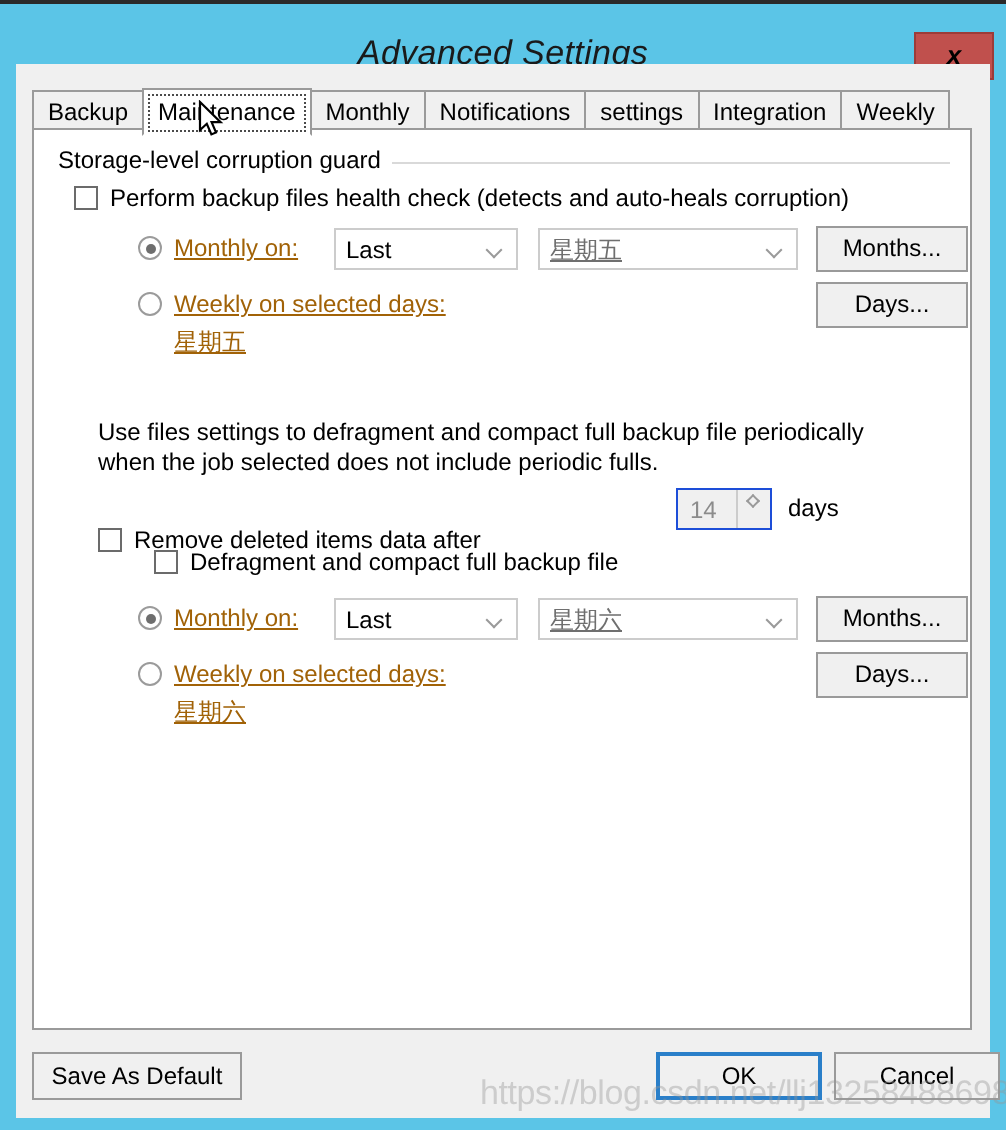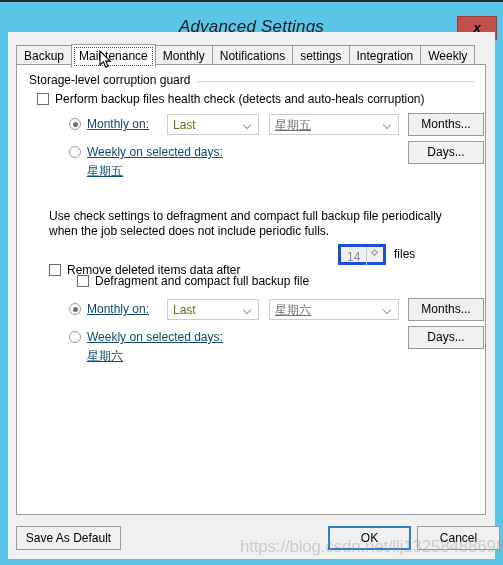--- a/index.html
+++ b/index.html
@@ -175,21 +175,21 @@
     left: 2.5px; top: 2.5px;
     width: 5px; height: 5px;
     border-radius: 50%;
     background: #6e6e6e;
   }
   .lbl {
     font-size: 12px;
     color: #000;
     font-family: "Liberation Sans", sans-serif;
   }
-  .lbl.dim { color: #0c4a6e; }
+  .lbl.dim { color: #a16207; }
   .u { text-decoration: underline; }
 
   .desc {
     position: absolute;
     font-size: 12px;
     color: #000;
     line-height: 15px;
     font-family: "Liberation Sans", sans-serif;
   }
 
@@ -199,21 +199,21 @@
     height: 21px;
     border: 1px solid #cccccc;
     background: #ffffff;
     box-sizing: border-box;
     cursor: pointer;
   }
   .combo .cval {
     position: absolute;
     left: 5px; top: 2px;
     font-size: 12px;
-    color: #4d7c0f;
+    color: #000000;
     font-family: "Liberation Sans", sans-serif;
     line-height: 16px;
   }
   .combo .cval.cn {
     color: #6f6f6f;
     text-decoration: underline;
   }
   .combo .carrow {
     position: absolute;
     right: 7px; top: 7px;
@@ -226,21 +226,21 @@
     width: 5px; height: 5px;
     border-left: 1px solid #9a9a9a;
     border-bottom: 1px solid #9a9a9a;
     transform: rotate(-45deg);
   }
 
   
   .spin {
     position: absolute;
     height: 21px;
-    border: 3px solid #1d4ed8;
+    border: 1px solid #1d4ed8;
     background: #f0f0f0;
     box-sizing: border-box;
   }
   .spin .sval {
     position: absolute;
     left: 6px; top: 2px;
     font-size: 12px;
     color: #8c8c8c;
     font-family: "Liberation Sans", sans-serif;
     line-height: 16px;
@@ -376,35 +376,35 @@
 
       <div class="row" style="left:52px; top:80px;">
         <span class="radio"></span><span class="lbl dim u">Weekly on selected days:</span>
       </div>
       <div class="row" style="left:70px; top:98px;">
         <span class="lbl dim u">星期五</span>
       </div>
       <div class="btn" style="left:391px; top:76px; width:76px; height:23px; line-height:21px;">Days...</div>
 
 
-      <div class="desc" style="left:32px; top:144px;">Use check settings to defragment and compact full backup file periodically</div>
+      <div class="desc" style="left:32px; top:144px;">Use files settings to defragment and compact full backup file periodically</div>
       <div class="desc" style="left:32px; top:159px;">when the job selected does not include periodic fulls.</div>
 
       <div class="row" style="left:32px; top:182px;margin-top:16px;">
         <span class="checkbox"></span><span class="lbl">Remove deleted items data after</span>
       </div>
       <div class="spin" style="left:321px; top:179px; width:48px;">
         <span class="sval">14</span>
         <span class="sbtns">
           <span class="sbtn up"><span class="chev"></span></span>
           <span class="sbtn down"><span class="chev"></span></span>
         </span>
       </div>
       <div class="row" style="left:377px; top:182px;">
-        <span class="lbl">files</span>
+        <span class="lbl">days</span>
       </div>
 
       <div class="row" style="left:32px; top:209px;padding-left:28px;">
         <span class="checkbox"></span><span class="lbl">Defragment and compact full backup file</span>
       </div>
 
       <div class="row" style="left:52px; top:237px;">
         <span class="radio checked"></span><span class="lbl dim u">Monthly on:</span>
       </div>
       <div class="combo" style="left:150px; top:234px; width:92px;">

